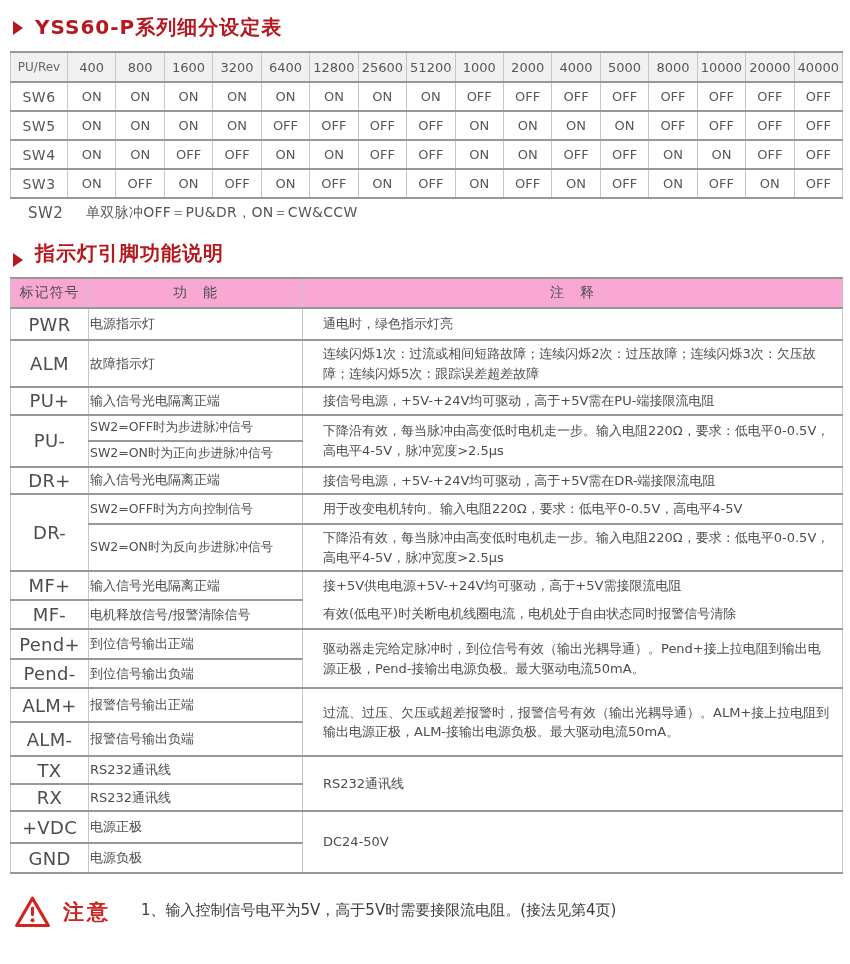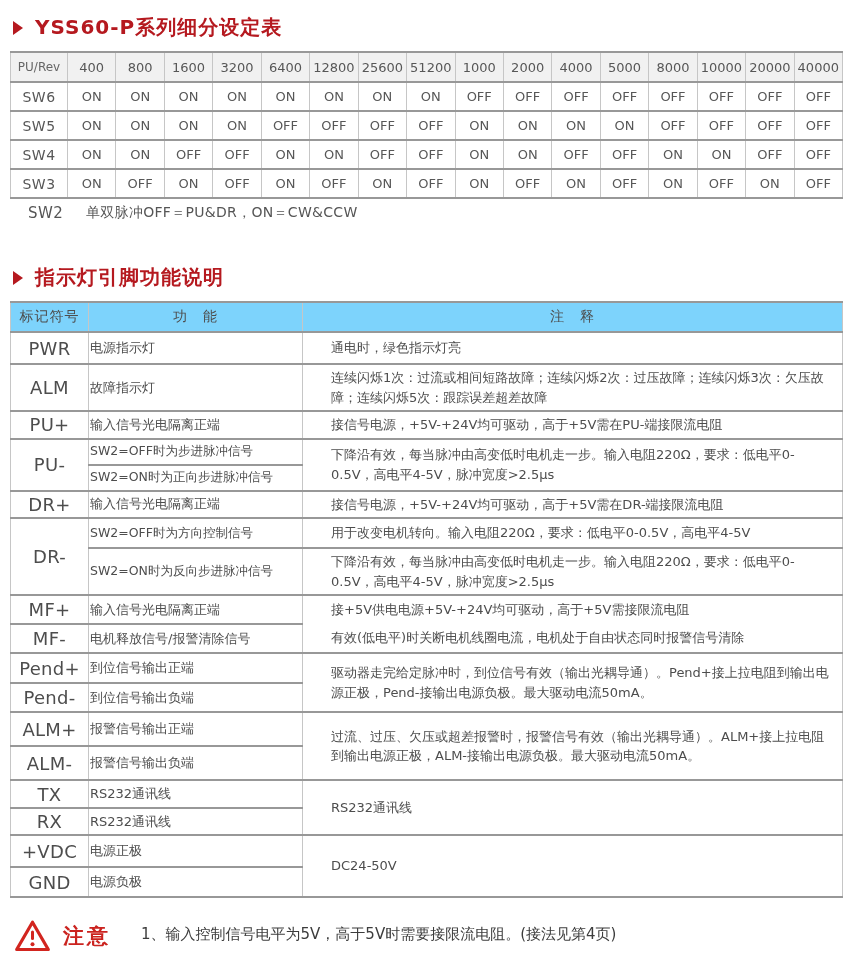--- a/index.html
+++ b/index.html
@@ -29,25 +29,25 @@
   .dip .rowlab{font-size:14px;letter-spacing:0.5px;border-radius:7px;}
 
   
   .swnotes{margin:0 0 0 28px;}
   .swnote{display:flex;align-items:center;height:27px;font-size:14px;color:#555;}
   .swnote .lab{width:58px;font-size:15px;letter-spacing:0.5px;}
   .swnote .txt{letter-spacing:0.3px;}
 
   
   .pins td{color:#4d4d4d;}
-  .pins .head td{background:#7dd3fc;font-size:14px;letter-spacing:1px;}
+  .pins .head td{background:#f9a8d4;font-size:14px;letter-spacing:1px;}
   .pins .pin{font-size:18px;letter-spacing:0.3px;}
   .pins .func{font-size:13px;text-align:left;}
   .pins .func.sub{font-size:12.5px;}
-  .pins .note{font-size:13px;text-align:left;padding:3px 10px 3px 28px;line-height:1.5;}
+  .pins .note{font-size:13px;text-align:left;padding:3px 10px 3px 20px;line-height:1.5;}
   .hb{border-bottom-style:hidden;}
   .ht{border-top-style:hidden;}
 
   
   .notice{display:flex;align-items:flex-start;margin:20px 0 0 14px;}
   .notice-icon{flex:0 0 auto;margin-top:1px;}
   .notice-label{color:#cb231f;font-weight:bold;font-size:21px;margin:4px 0 0 12px;letter-spacing:3px;white-space:nowrap;}
   .notice-items{margin-left:30px;font-size:15px;color:#3c3c3c;}
   .notice-item1{margin-top:7px;}
 </style>
@@ -178,21 +178,21 @@
 </tbody>
   </table>
 
 <div class="swnotes">
   <div class="swnote">
     <span class="lab">SW2</span>
     <span class="txt">单双脉冲OFF＝PU&amp;DR，ON＝CW&amp;CCW</span>
   </div>
 </div>
 
-<div class="sec-title" style="margin-top:38px;">
+<div class="sec-title" style="margin-top:14px;align-items:flex-end;">
   <span class="tri"></span>
   <h2>指示灯引脚功能说明</h2>
 </div>
 
 <table class="pins">
   <colgroup>
       <col style="width:78px">
       <col style="width:214px">
       <col>
     </colgroup>

